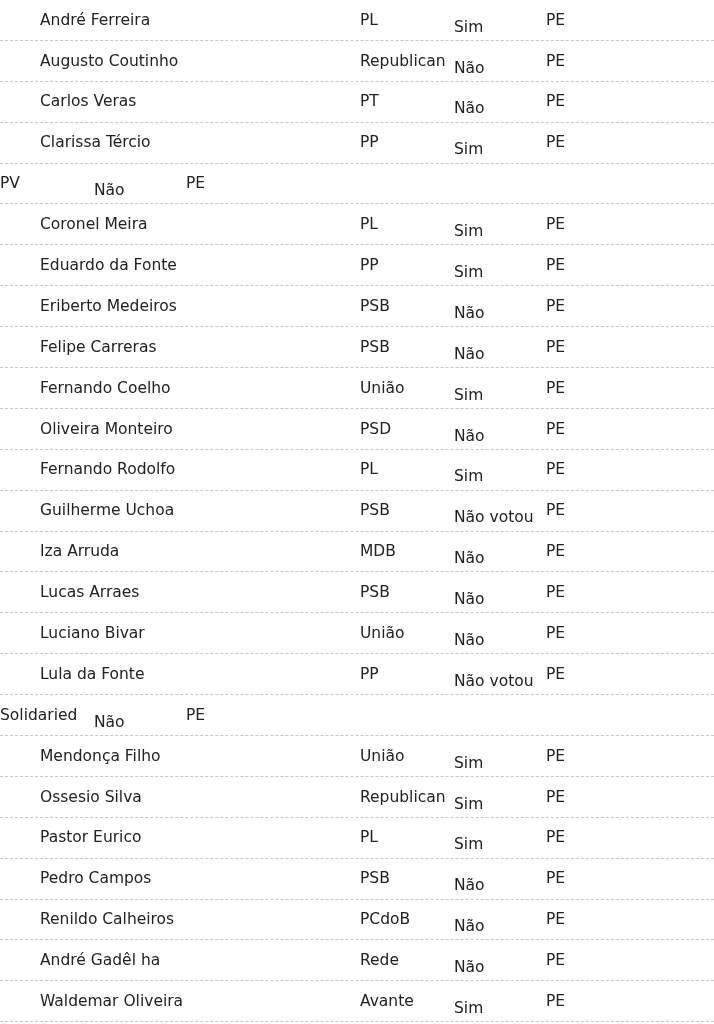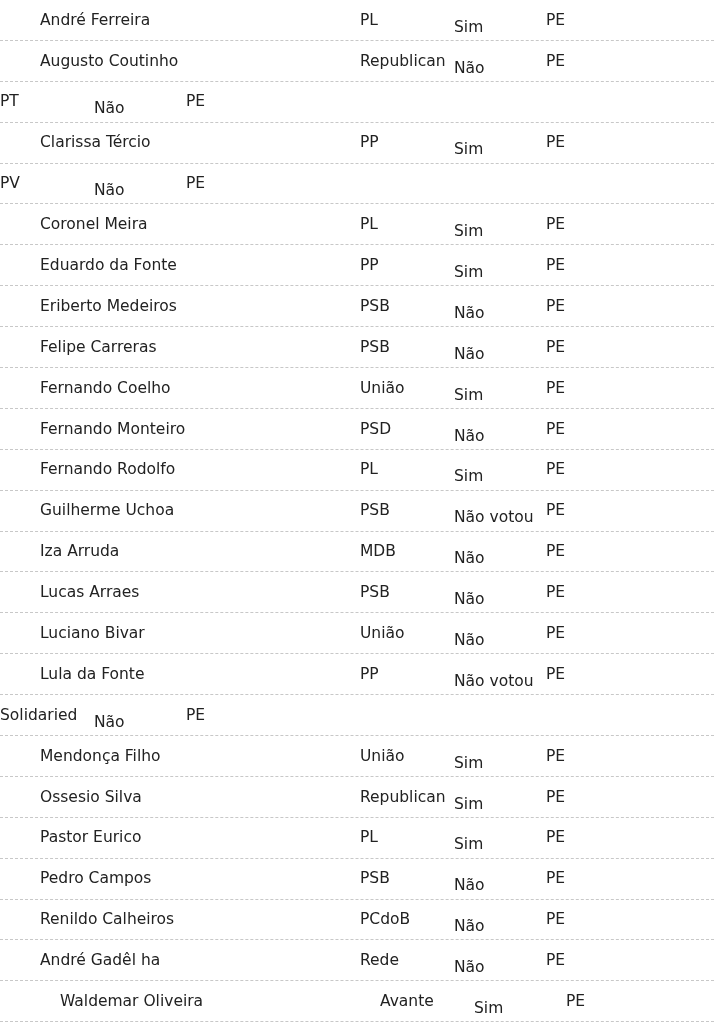--- a/index.html
+++ b/index.html
@@ -20,21 +20,20 @@
   }
   .row {
     display: flex;
     align-items: center;
     height: 40.9px;
     border-bottom: 1px dashed #c8c8c8;
     box-sizing: border-box;
   }
   .row:last-child {
     border-bottom: 1px dashed #c8c8c8;
-    padding-left: 20px;
   }
   .cell {
     font-size: 15.5px;
     line-height: 1.2;
     white-space: nowrap;
     overflow: hidden;
     color: #222222;
   }
   .c-name {
     width: 360px;
@@ -65,20 +64,21 @@
       <div class="cell c-vote">Sim</div>
       <div class="cell c-state">PE</div>
     </div>
     <div class="row">
       <div class="cell c-name">Augusto Coutinho</div>
       <div class="cell c-party">Republican</div>
       <div class="cell c-vote">Não</div>
       <div class="cell c-state">PE</div>
     </div>
     <div class="row">
+      <div class="cell c-name">Carlos Veras</div>
       <div class="cell c-party">PT</div>
       <div class="cell c-vote">Não</div>
       <div class="cell c-state">PE</div>
     </div>
     <div class="row">
       <div class="cell c-name">Clarissa Tércio</div>
       <div class="cell c-party">PP</div>
       <div class="cell c-vote">Sim</div>
       <div class="cell c-state">PE</div>
     </div>
@@ -111,21 +111,21 @@
       <div class="cell c-vote">Não</div>
       <div class="cell c-state">PE</div>
     </div>
     <div class="row">
       <div class="cell c-name">Fernando Coelho</div>
       <div class="cell c-party">União</div>
       <div class="cell c-vote">Sim</div>
       <div class="cell c-state">PE</div>
     </div>
     <div class="row">
-      <div class="cell c-name">Fernando Monteiro</div>
+      <div class="cell c-name">Oliveira Monteiro</div>
       <div class="cell c-party">PSD</div>
       <div class="cell c-vote">Não</div>
       <div class="cell c-state">PE</div>
     </div>
     <div class="row">
       <div class="cell c-name">Fernando Rodolfo</div>
       <div class="cell c-party">PL</div>
       <div class="cell c-vote">Sim</div>
       <div class="cell c-state">PE</div>
     </div>

